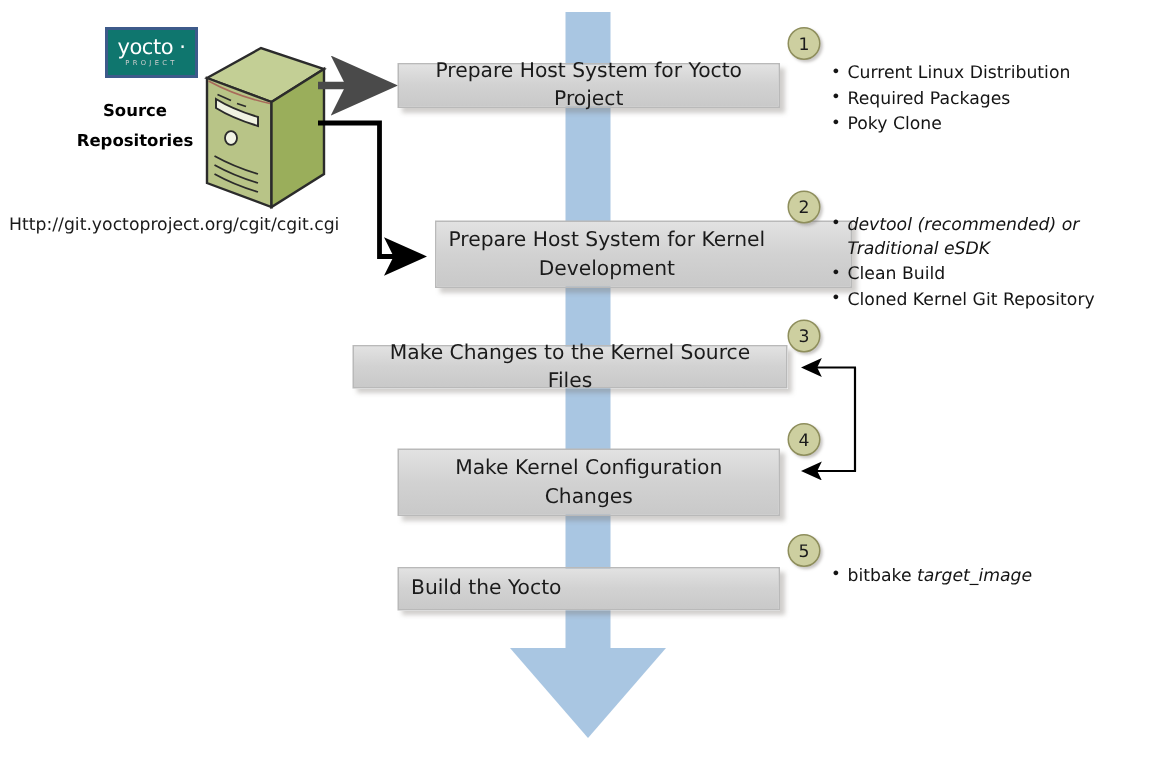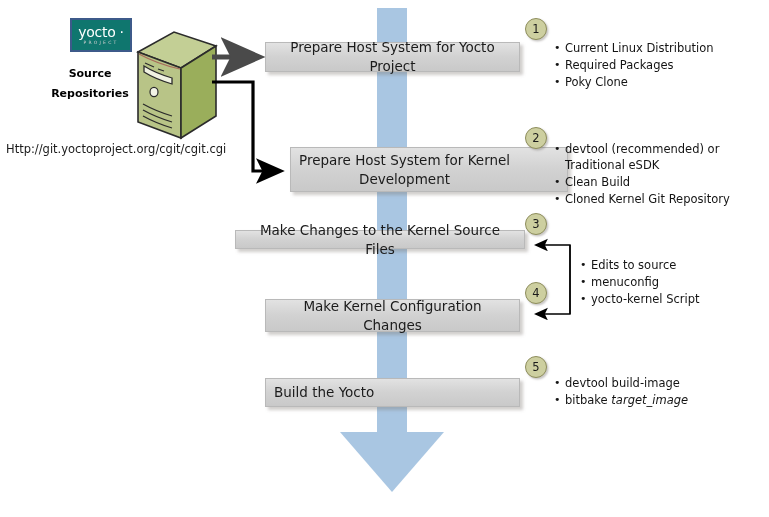--- a/index.html
+++ b/index.html
@@ -118,22 +118,22 @@
     align-items: center;
     text-align: center;
     color: #1b1b1b;
     font-size: 13.5px;
     line-height: 19px;
     padding: 0 8px;
   }
 
   .box1 { left: 265px; top: 42px;  width: 255px; height: 30px; }
   .box2 { left: 290px; top: 147px; width: 278px; height: 45px; }
-  .box3 { left: 235px; top: 230px; width: 290px; height: 19px; }
-  .box4 { left: 265px; top: 299px; width: 255px; height: 33px; }
+  .box3 { left: 235px; top: 230px; width: 290px; height: 29px; }
+  .box4 { left: 265px; top: 299px; width: 255px; height: 45px; }
   .box5 { left: 265px; top: 378px; width: 255px; height: 29px; }
 
   
   .badge {
     position: absolute;
     width: 22px;
     height: 22px;
     border-radius: 50%;
     background: #cdcfa0;
     border: 1.6px solid #8e8e5c;
@@ -173,21 +173,21 @@
     top: -0.5px;
     font-size: 11px;
     color: #141414;
   }
   .l1 { left: 552px; top: 38px; width: 210px; }
   .l2 { left: 552px; top: 139px; width: 200px; }
   .l34 { left: 578px; top: 255px; width: 180px; }
   .l5 { left: 552px; top: 373px; width: 200px; }
   .ital { font-style: italic; }
 
-  .nowrap-2line { width: 165px; }
+  .nowrap-2line { width: 165px; font-style: italic; }
 </style>
 </head>
 <body>
 
 <div id="canvas">
 
   <div class="spine-shadow"></div>
   <div class="spine"></div>
   <div class="spine-arrow"></div>
 
@@ -277,28 +277,20 @@
     <li>Required Packages</li>
     <li>Poky Clone</li>
   </ul>
 
   <ul class="blist l2">
     <li class="nowrap-2line">devtool (recommended) or Traditional eSDK</li>
     <li>Clean Build</li>
     <li>Cloned Kernel Git Repository</li>
   </ul>
 
-  <ul class="blist l34">
-    <li>Edits to source</li>
-    <li>menuconfig</li>
-    <li>yocto-kernel Script</li>
-  </ul>
 
   <ul class="blist l5">
-    <li>
-      <span>devtool build-image</span>
-    </li>
     <li>
       <span>bitbake </span><span class="ital">target_image</span>
     </li>
   </ul>
 
 </div>
 
 </body></html>

